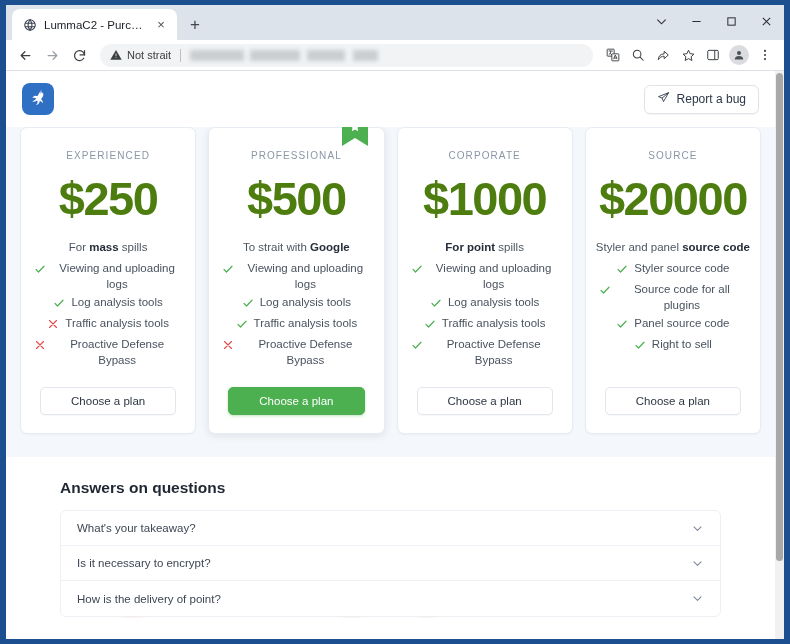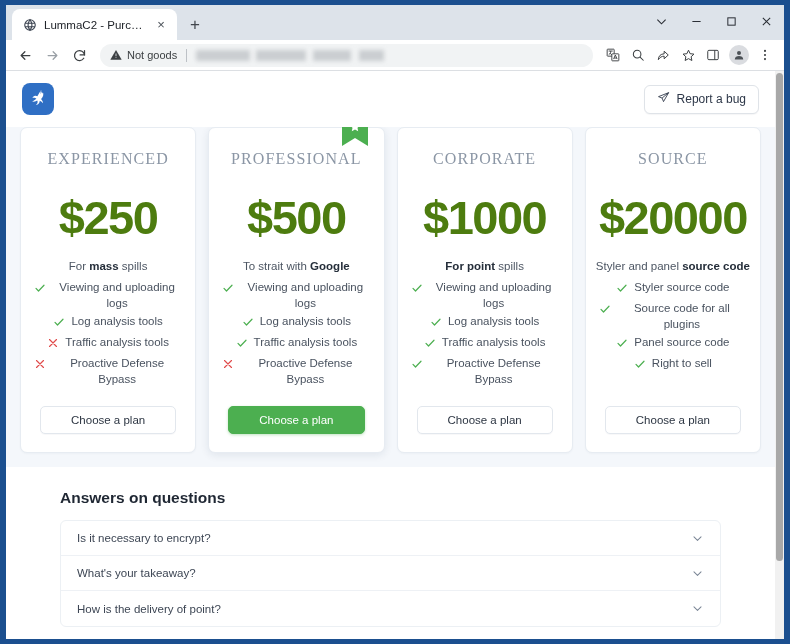--- a/index.html
+++ b/index.html
@@ -232,26 +232,25 @@
     box-shadow: 0 1px 2px rgba(26,45,77,.035);
   }
   .card.featured { box-shadow: 0 2px 9px rgba(26,45,77,.09); }
   .ribbon {
     position: absolute;
     top: -14px; right: 16px;
     width: 26px; height: 32px;
     z-index: 3;
   }
   .plan-name {
-    font-size: 16px;
+    font-size: 10px;
     letter-spacing: 1.1px;
     color: #8b96a5;
     text-transform: uppercase;
-    margin-bottom: 22px;
-    font-family: Liberation Serif, serif;
+    margin-bottom: 10px;
   }
   .plan-price {
     font-size: 47px;
     font-weight: bold;
     color: #4d7c0f;
     letter-spacing: -1.5px;
     line-height: 1.18;
     margin-bottom: 14px;
   }
   .plan-tagline {
@@ -414,21 +413,21 @@
       </div>
 
       <div class="omnibox">
         <span class="warn-icon">
           <svg width="12" height="12" viewBox="0 0 24 24" fill="#3c4043">
               <path d="M12 3 1.5 21h21L12 3zm0 5.5 0 6.5m0 2.2 0 1.3" stroke="#3c4043"></path>
               <path d="M12 4 2.6 20.2h18.8L12 4z" fill="#3c4043"></path>
               <path d="M11.2 9h1.6v5.4h-1.6zM11.2 16h1.6v1.6h-1.6z" fill="#f1f3f4"></path>
             </svg>
         </span>
-        <span class="notsecure">Not goods</span>
+        <span class="notsecure">Not strait</span>
         <span class="url-sep"></span>
         <span class="url-blur"></span>
       </div>
 
       <div class="tb-icons">
         <div class="tb-icon">
           <svg width="14" height="14" viewBox="0 0 24 24" fill="none" stroke="#3c4043" stroke-width="1.6">
             <rect x="2" y="2" width="12" height="12" rx="1"></rect>
               <path d="M4.5 5.2h7M8 5.2v1.6c0 2-1.4 3.6-3.2 4.6M6.4 8.6c.9 1.4 2.3 2.4 4.1 3"></path>
             <rect x="10" y="10" width="12" height="12" rx="1" fill="#fff"></rect>
@@ -643,29 +642,29 @@
                 <div class="spacer"></div>
                 <div class="choose-btn">Choose a plan</div>
               </div>
             </div>
         </div>
 
         <div class="faq-wrap">
           <div class="faq-title">Answers on questions</div>
           <div class="faq-list" id="faq">
               <div class="faq-item">
-                <span>Is it necessary to encrypt?</span>
+                <span>What's your takeaway?</span>
                 <span class="chev">
                   <svg width="13" height="13" viewBox="0 0 24 24" fill="none" stroke="#7b8696" stroke-width="1.9" stroke-linecap="round" stroke-linejoin="round">
                     <path d="M5.5 9 12 15.5 18.5 9"></path>
                   </svg>
                 </span>
               </div>
               <div class="faq-item">
-                <span>What's your takeaway?</span>
+                <span>Is it necessary to encrypt?</span>
                 <span class="chev">
                   <svg width="13" height="13" viewBox="0 0 24 24" fill="none" stroke="#7b8696" stroke-width="1.9" stroke-linecap="round" stroke-linejoin="round">
                     <path d="M5.5 9 12 15.5 18.5 9"></path>
                   </svg>
                 </span>
               </div>
               <div class="faq-item">
                 <span>How is the delivery of point?</span>
                 <span class="chev">
                   <svg width="13" height="13" viewBox="0 0 24 24" fill="none" stroke="#7b8696" stroke-width="1.9" stroke-linecap="round" stroke-linejoin="round">

